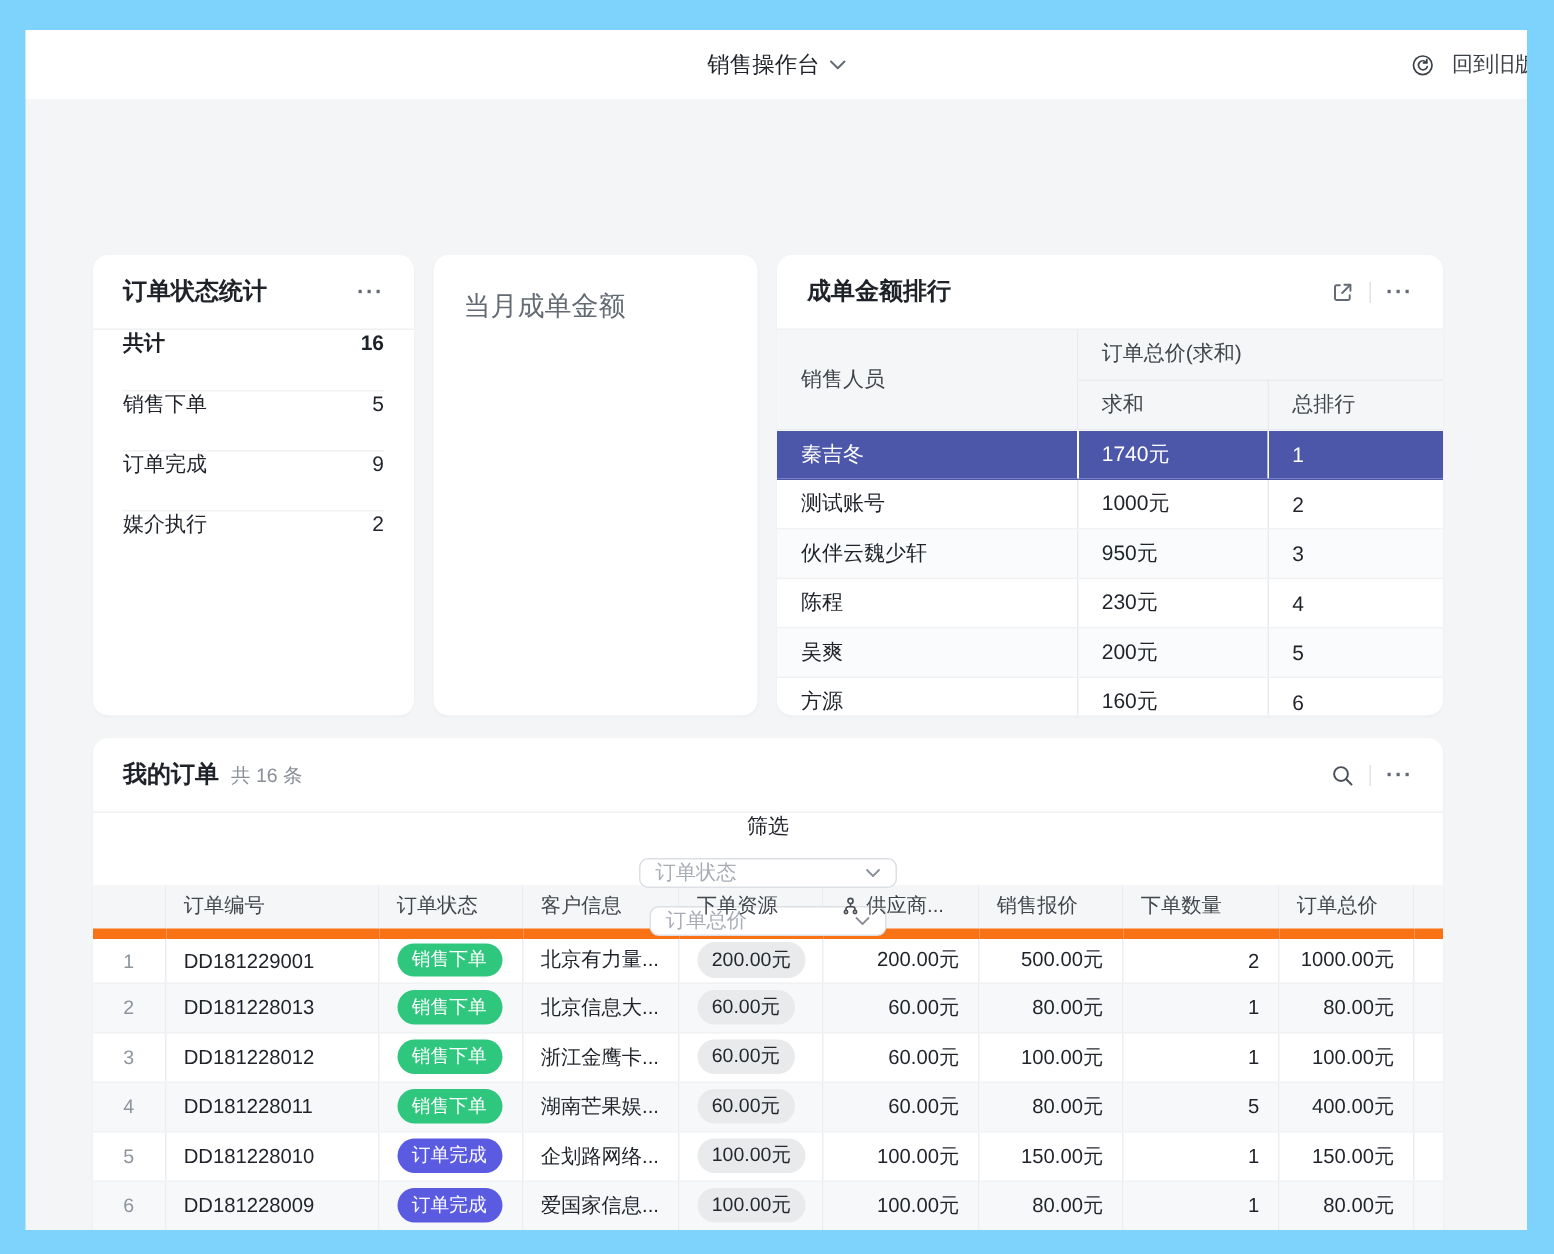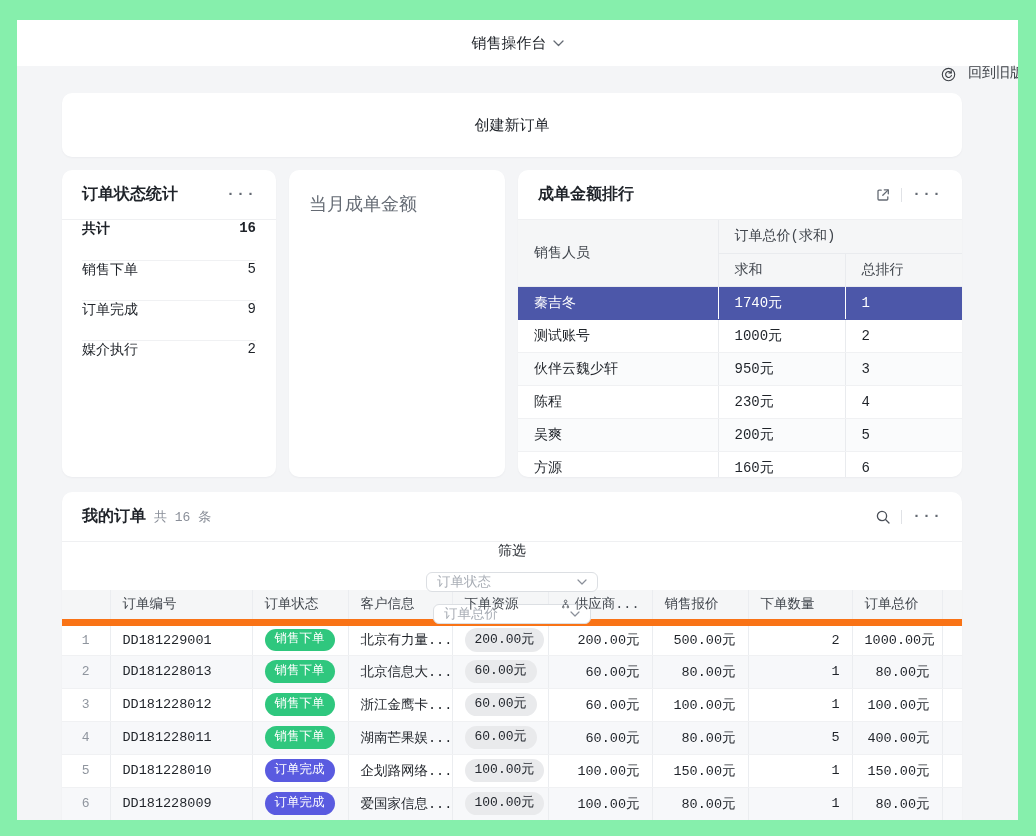--- a/index.html
+++ b/index.html
@@ -1,27 +1,27 @@
 <!DOCTYPE html>
 <html><head>
 <meta charset="utf-8">
 <style>
   * { margin:0; padding:0; box-sizing:border-box; }
   body { background:#222; font-family:"Liberation Sans","DejaVu Sans",sans-serif; }
-  .stage { position:relative; width:1036px; height:836px; background:#86efac; overflow:hidden;font-family:Liberation Mono, monospace; }
+  .stage { position:relative; width:1036px; height:836px; background:#7dd3fc; overflow:hidden; }
   .viewport { position:absolute; left:17px; top:20px; width:1001px; height:800px;
               background:#f4f5f7; overflow:hidden; }
 
   
   .topbar { position:relative; height:46px; background:#fff; display:flex;
             align-items:center; justify-content:center; }
   .topbar-title { display:flex; align-items:center; gap:6px; font-size:15px;
                   font-weight:500; color:#1f2329; cursor:pointer; }
-  .back-link { position:absolute; right:-6px; top:16px; height:100%; display:flex;
-               align-items:flex-end; gap:12px; font-size:14px; color:#3c4046; cursor:pointer; }
+  .back-link { position:absolute; right:-6px; top:0; height:100%; display:flex;
+               align-items:center; gap:12px; font-size:14px; color:#3c4046; cursor:pointer; }
 
   .card { position:absolute; background:#fff; border-radius:10px;
           box-shadow:0 1px 2px rgba(31,35,41,.04); }
 
   
   .create-card { left:45px; top:73px; width:900px; height:64px; display:flex;
                  align-items:center; justify-content:center; font-size:15px; font-weight:500;
                  color:#1f2329; cursor:pointer; }
 
   
@@ -109,23 +109,20 @@
       <div class="back-link">
         <svg width="15" height="15" viewBox="0 0 16 16" fill="none" stroke="#3c4046" stroke-width="1.2">
           <circle cx="8" cy="8" r="6.6"></circle>
           <path d="M10.8 6.2A3.2 3.2 0 1 0 11.2 9" stroke-linecap="round"></path>
           <path d="M10.9 3.9v2.4H8.5" stroke-linecap="round" stroke-linejoin="round"></path>
         </svg>
         <span>回到旧版</span>
       </div>
     </div>
 
-    <div class="card create-card">
-      <span>创建新订单</span>
-    </div>
 
     <div class="card status-card">
       <div class="card-head">
         <span class="card-title">订单状态统计</span>
         <span class="ellipsis">···</span>
       </div>
       <div class="stat-rows">
         <div class="stat-row bold">
           <span>共计</span>
           <span>16</span>

